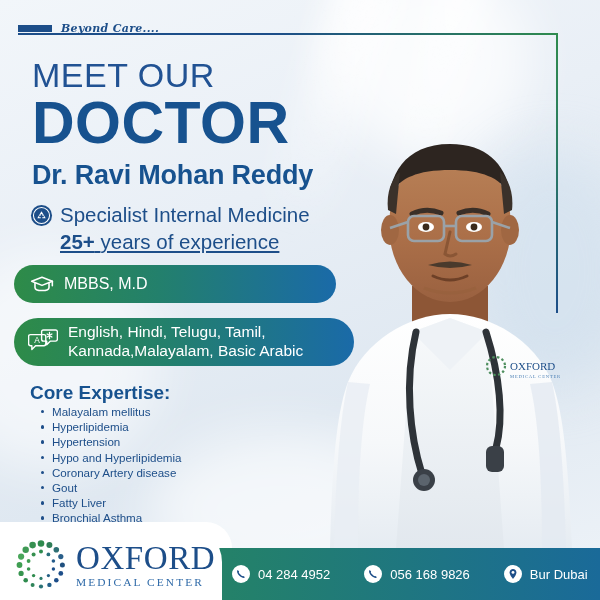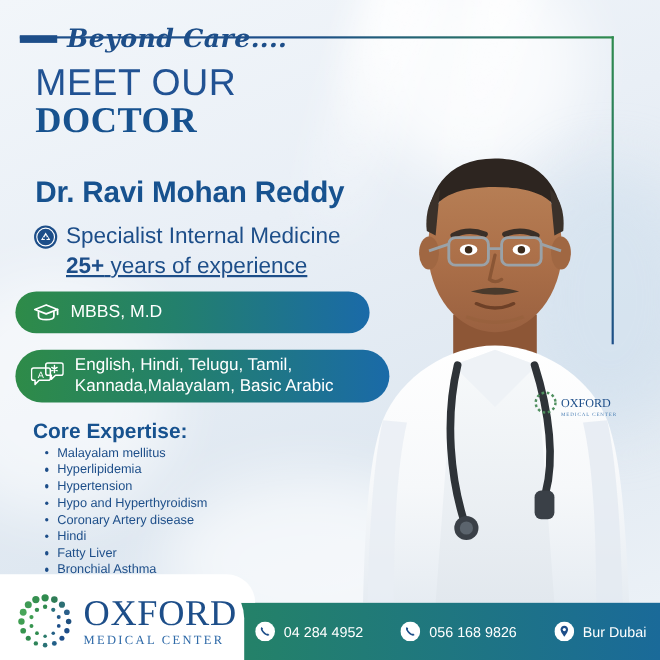--- a/index.html
+++ b/index.html
@@ -61,47 +61,46 @@
   .tagline-dash {
     width: 34px;
     height: 7px;
     background: #1d4e89;
     flex: 0 0 auto;
   }
   .tagline-text {
     font-family: "DejaVu Serif", serif;
     font-style: italic;
     font-weight: bold;
-    font-size: 23px;
+    font-size: 11px;
     color: #1d4e89;
     letter-spacing: 0.3px;
     white-space: nowrap;
   }
 
   
   .meet-our {
     position: absolute;
     left: 32px;
     top: 58px;
     font-size: 34px;
     font-weight: normal;
     color: #215293;
     letter-spacing: 0.5px;
     line-height: 1;
   }
   .doctor-word {
     position: absolute;
     left: 32px;
     top: 94px;
-    font-size: 33px;
+    font-size: 59px;
     font-weight: bold;
     color: #17528f;
     letter-spacing: 0.5px;
     line-height: 1;
-    font-family: Liberation Serif, serif;
   }
   .doctor-name {
     position: absolute;
     left: 32px;
     top: 160px;
     font-size: 27px;
     font-weight: bold;
     color: #17528f;
     letter-spacing: -0.2px;
     white-space: nowrap;
@@ -446,23 +445,23 @@
     </svg>
     <span class="pill-text">English, Hindi, Telugu, Tamil,
 Kannada,Malayalam, Basic Arabic</span>
   </div>
 
   <div class="expertise-title">Core Expertise:</div>
   <ul class="expertise-list">
     <li>Malayalam mellitus</li>
     <li>Hyperlipidemia</li>
     <li>Hypertension</li>
-    <li>Hypo and Hyperthyroidism</li>
+    <li>Hypo and Hyperlipidemia</li>
     <li>Coronary Artery disease</li>
-    <li>Hindi</li>
+    <li>Gout</li>
     <li>Fatty Liver</li>
     <li>Bronchial Asthma</li>
   </ul>
 
   <div class="footer-bar"></div>
   <div class="panel-curve"></div>
   <div class="footer-logo-panel"></div>
 
   <div class="logo-wrap">
     <svg class="logo-mark" viewBox="0 0 54 54">

